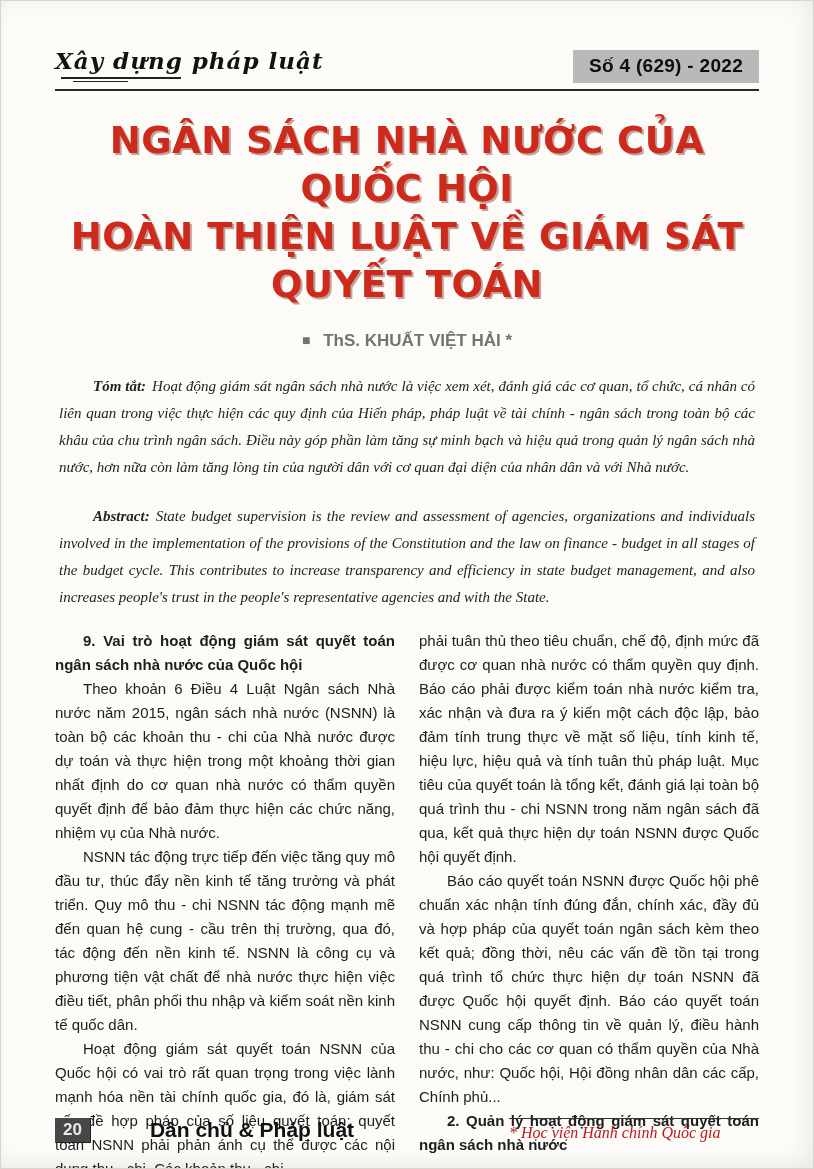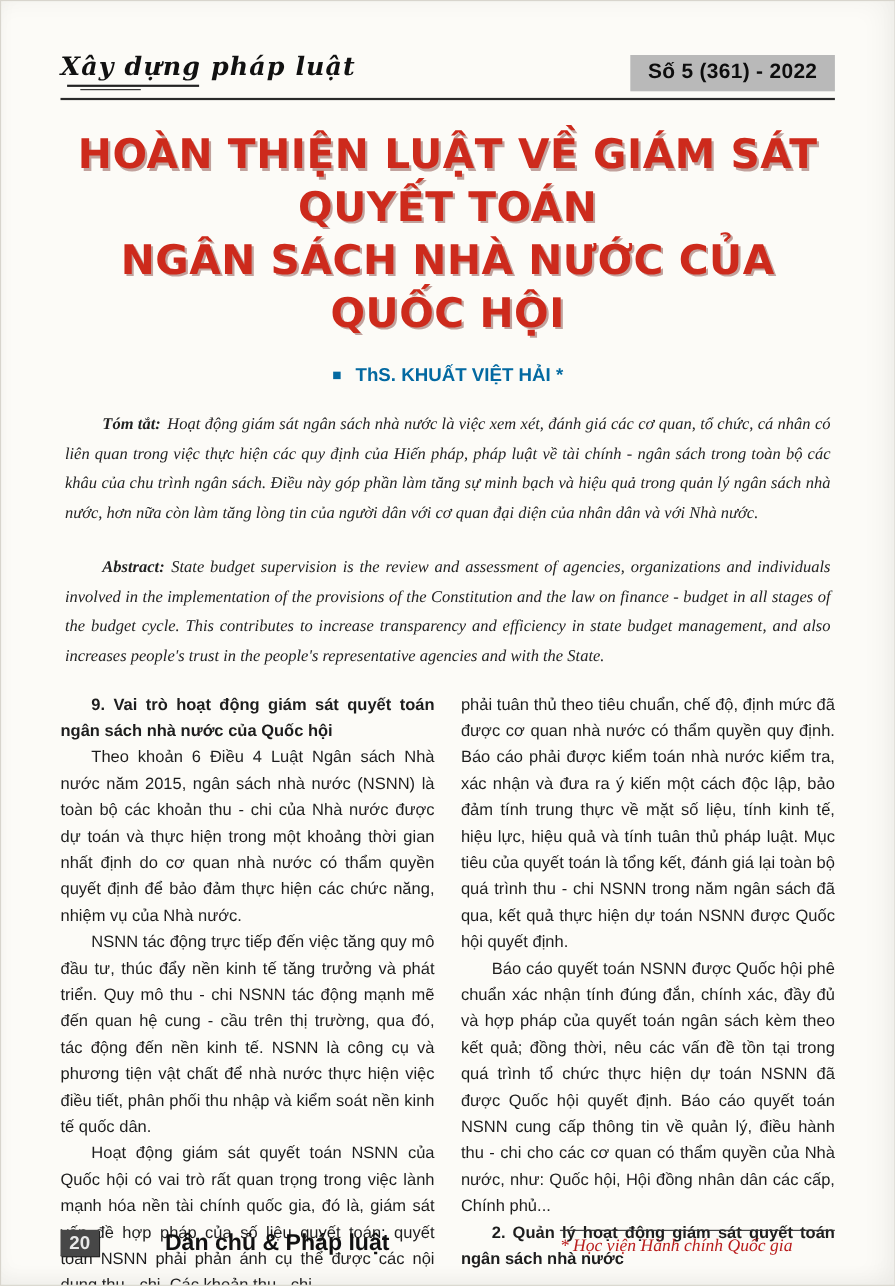--- a/index.html
+++ b/index.html
@@ -60,21 +60,21 @@
     letter-spacing: 0.5px;
     text-shadow: 2px 2px 0 rgba(96,18,10,0.38);
   }
   .article-title .title-line { display: block; }
 
   .author-row {
     margin-top: 22px;
     text-align: center;
     font-weight: bold;
     font-size: 17px;
-    color: #0369a1;
+    color: #737373;
   }
   .author-bullet { font-size: 14px; margin-right: 8px; position: relative; top: -1px; }
 
   
   .abstract {
     margin: 22px 4px 0 4px;
     font-family: "Liberation Serif", "DejaVu Serif", serif;
     font-style: italic;
     font-size: 15px;
     line-height: 27px;
@@ -127,27 +127,27 @@
 </head>
 <body>
 
 <div class="page">
 
   <div class="header-row">
     <div>
       <span class="masthead">Xây dựng pháp luật</span>
       <span class="masthead-flourish"></span>
     </div>
-    <div class="issue-badge">Số 5 (361) - 2022</div>
+    <div class="issue-badge">Số 4 (629) - 2022</div>
   </div>
   <div class="header-rule"></div>
 
   <h1 class="article-title">
+    <span class="title-line">NGÂN SÁCH NHÀ NƯỚC CỦA QUỐC HỘI</span>
     <span class="title-line">HOÀN THIỆN LUẬT VỀ GIÁM SÁT QUYẾT TOÁN</span>
-    <span class="title-line">NGÂN SÁCH NHÀ NƯỚC CỦA QUỐC HỘI</span>
   </h1>
 
   <div class="author-row">
     <span class="author-bullet">■</span>
     <span class="author-name">ThS. KHUẤT VIỆT HẢI *</span>
   </div>
 
   <p class="abstract vi">
     <strong class="abstract-label">Tóm tắt:</strong><span>Hoạt động giám sát ngân sách nhà nước là việc xem xét, đánh giá các cơ quan, tổ chức, cá nhân có liên quan trong việc thực hiện các quy định của Hiến pháp, pháp luật về tài chính - ngân sách trong toàn bộ các khâu của chu trình ngân sách. Điều này góp phần làm tăng sự minh bạch và hiệu quả trong quản lý ngân sách nhà nước, hơn nữa còn làm tăng lòng tin của người dân với cơ quan đại diện của nhân dân và với Nhà nước.</span>
   </p>

